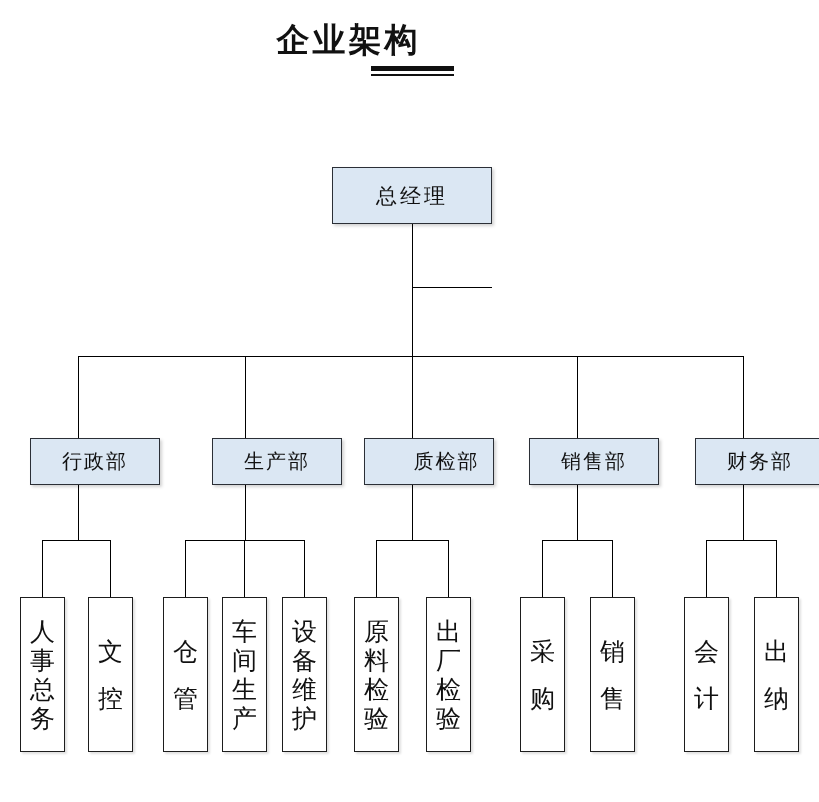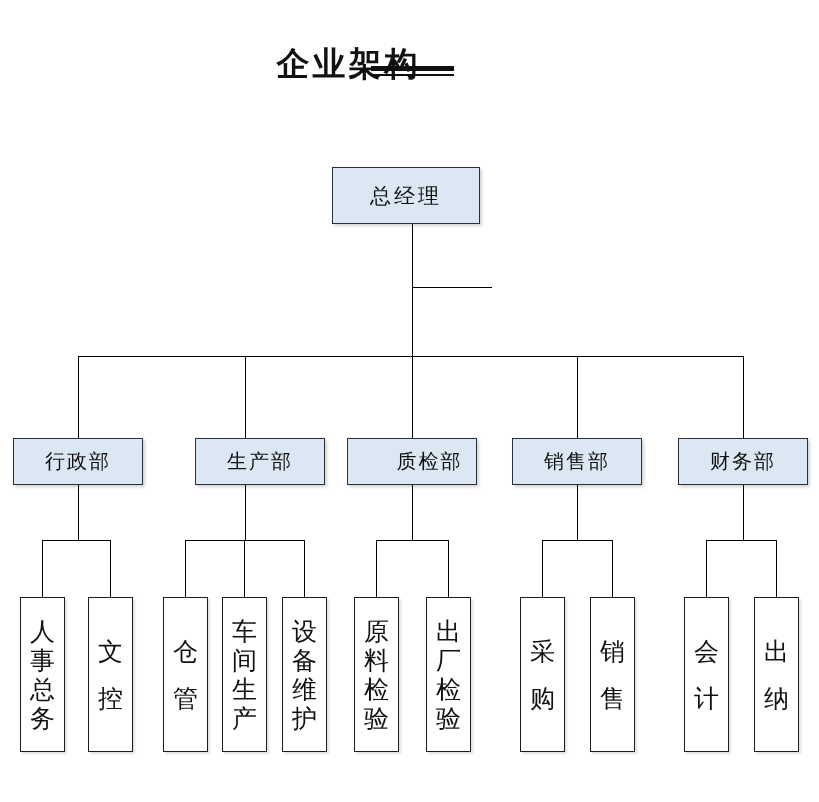--- a/index.html
+++ b/index.html
@@ -8,21 +8,21 @@
     font-family: "Liberation Sans", "DejaVu Sans", sans-serif;
     width: 819px; height: 802px;
     position: relative; overflow: hidden;
   }
   .canvas { position: absolute; left: 0; top: 0; width: 819px; height: 802px; }
 
   
   .title {
     position: absolute; left: 0; top: 18px; width: 697px;
     text-align: center; font-size: 33px; font-weight: bold;
-    letter-spacing: 3px; color: #111111; margin-top: 24px;
+    letter-spacing: 3px; color: #111111;
   }
   .title-underline { position: absolute; left: 371px; top: 66px; width: 83px; }
   .title-underline .bar { height: 5px; background: #101010; }
   .title-underline .thin { height: 2px; background: #101010; margin-top: 3px; }
   .subtitle {
     position: absolute; left: 0; top: 86px; width: 819px;
     text-align: center; font-size: 16px; color: var(--subtitle, #8a8a8a);
     letter-spacing: 2.5px; font-weight: normal;
   }
 
@@ -33,23 +33,23 @@
 
   
   .box {
     position: absolute;
     background: var(--node-fill, #dbe7f3);
     border: 1px solid var(--node-border, #2b2f36);
     box-shadow: 2px 2px 3px rgba(0,0,0,0.18);
     display: flex; align-items: center; justify-content: center;
     color: #111; letter-spacing: 1px;
   }
-  .root-box  { left: 332px; top: 167px; width: 148px; height: 57px; font-size: 21px; letter-spacing: 3px; }
+  .root-box  { left: 332px; top: 167px; width: 160px; height: 57px; font-size: 21px; letter-spacing: 3px; }
   .staff-box { left: 491px; top: 258px; width: 291px; height: 55px; font-size: 19px; letter-spacing: 1px; }
-  .dept-box  { top: 438px; width: 130px; height: 47px; font-size: 20px; letter-spacing: 2px; }
+  .dept-box  { top: 438px; width: 130px; height: 47px; font-size: 20px; letter-spacing: 2px; margin-left: 17px; }
   .dept-1 { left: 13px; }  .dept-2 { left: 195px; } .dept-3 { left: 347px; padding-left: 35px; }
   .dept-4 { left: 512px; } .dept-5 { left: 678px; }
 
   .leaf-box {
     position: absolute; top: 597px; width: 45px; height: 155px;
     background: var(--leaf-fill, #ffffff);
     border: 1px solid #1d1d1d;
     box-shadow: 2px 2px 2px rgba(0,0,0,0.12);
     display: flex; flex-direction: column; align-items: center; justify-content: center;
     font-size: 25px; color: #111;

